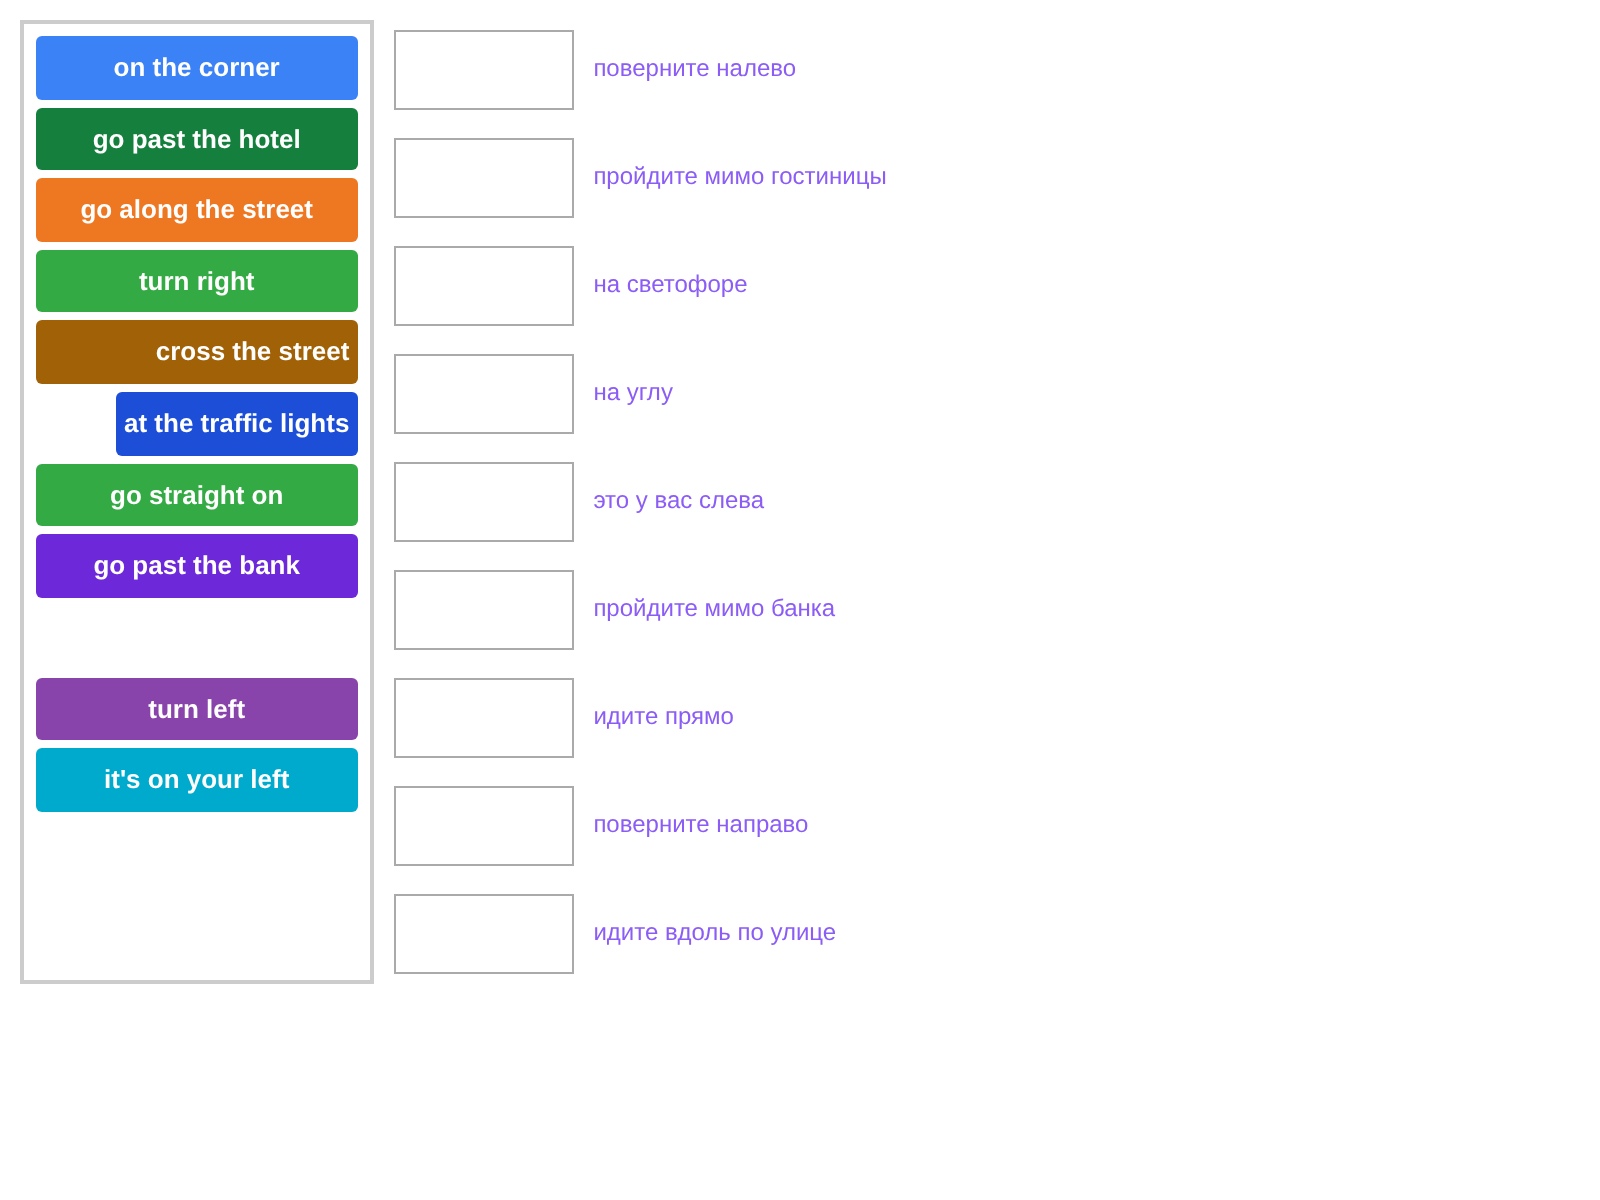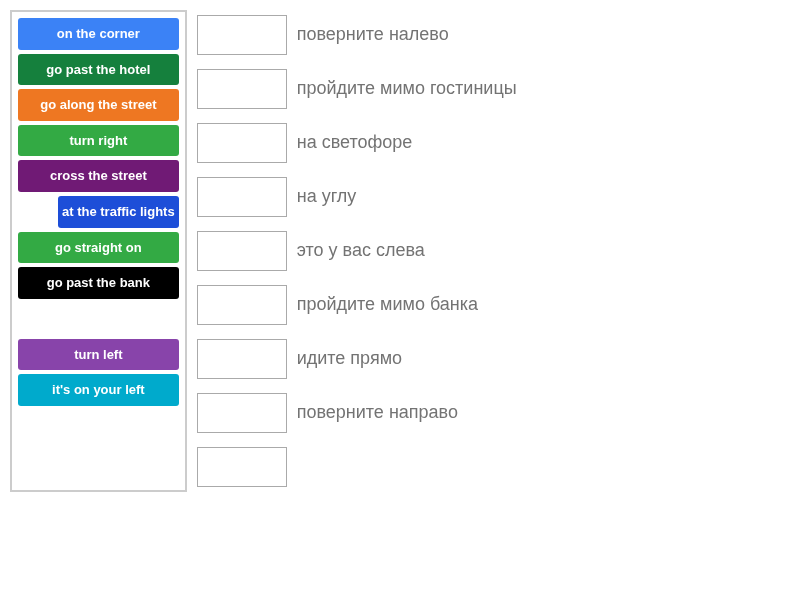--- a/index.html
+++ b/index.html
@@ -53,38 +53,38 @@
       min-height: 50px;
     }
     .answer-box {
       width: 90px;
       height: 40px;
       border: 1px solid #aaa;
       background: #fff;
       flex-shrink: 0;
     }
     .russian-text {
-      font-size: 18px;
-      color: #737373;
+      font-size: 12px;
+      color: #8b5cf6;
       line-height: 1.3;
     }
   </style>
 </head>
 <body>
 
 <div class="container">
   <div class="left-column">
   <button class="label-btn" style="background-color: #3b82f6;">on the corner</button>
       <button class="label-btn" style="background-color: #15803d;">go past the hotel</button>
       <button class="label-btn" style="background-color: rgb(238, 119, 34);">go along the street</button>
       <button class="label-btn" style="background-color: rgb(51, 170, 68);">turn right</button>
-      <button class="label-btn" style="background-color: #701a75;">cross the street</button>
+      <button class="label-btn" style="background-color: #a16207; text-align: right;">cross the street</button>
       <button class="label-btn" style="background-color: #1d4ed8; margin-left: 40px;">at the traffic lights</button>
       <button class="label-btn" style="background-color: rgb(51, 170, 68);">go straight on</button>
-      <button class="label-btn" style="background-color: #000000;">go past the bank</button>
+      <button class="label-btn" style="background-color: #6d28d9;">go past the bank</button>
       <button class="label-btn" style="background-color: rgb(136, 68, 170); margin-top: 36px;">turn left</button>
       <button class="label-btn" style="background-color: rgb(0, 170, 204);">it's on your left</button>
     </div>
   <div class="right-column">
   <div class="match-row">
         <div class="answer-box" contenteditable="true" style=""></div>
         <span class="russian-text">поверните налево</span>
       </div>
       <div class="match-row">
         <div class="answer-box" contenteditable="true" style=""></div>
@@ -109,15 +109,16 @@
       <div class="match-row">
         <div class="answer-box" contenteditable="true" style=""></div>
         <span class="russian-text">идите прямо</span>
       </div>
       <div class="match-row">
         <div class="answer-box" contenteditable="true" style=""></div>
         <span class="russian-text">поверните направо</span>
       </div>
       <div class="match-row">
         <div class="answer-box" contenteditable="true" style=""></div>
+        <span class="russian-text">идите вдоль по улице</span>
       </div>
     </div>
 </div>
 
 </body></html>

